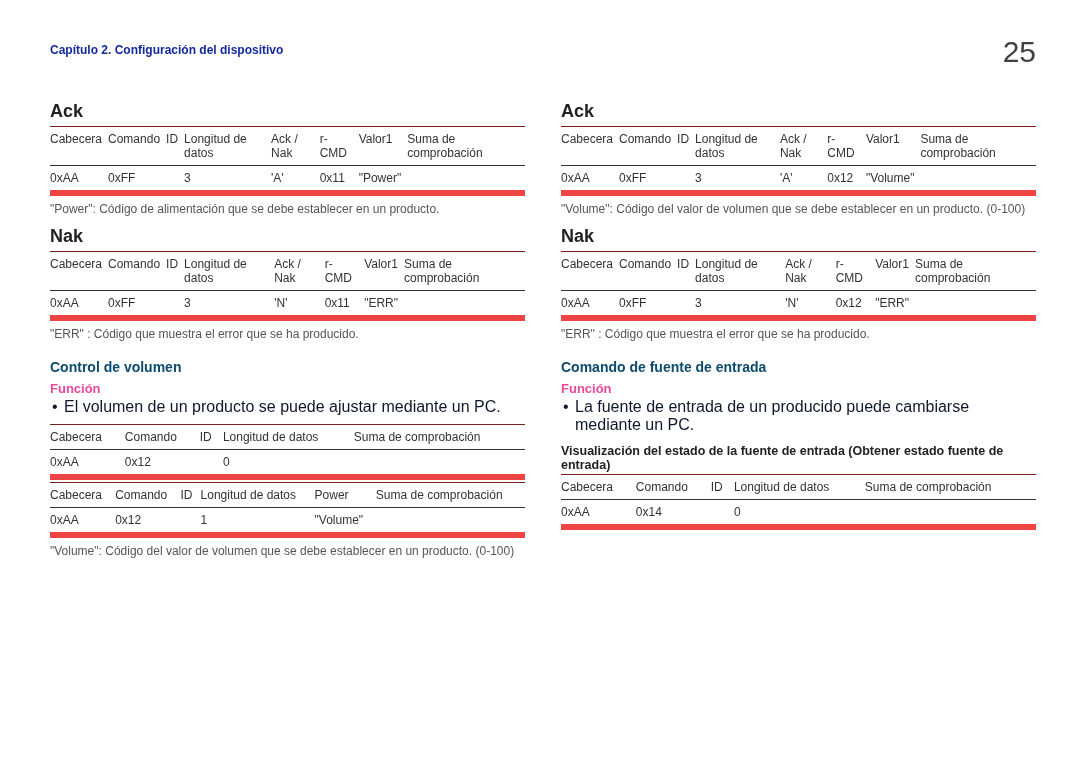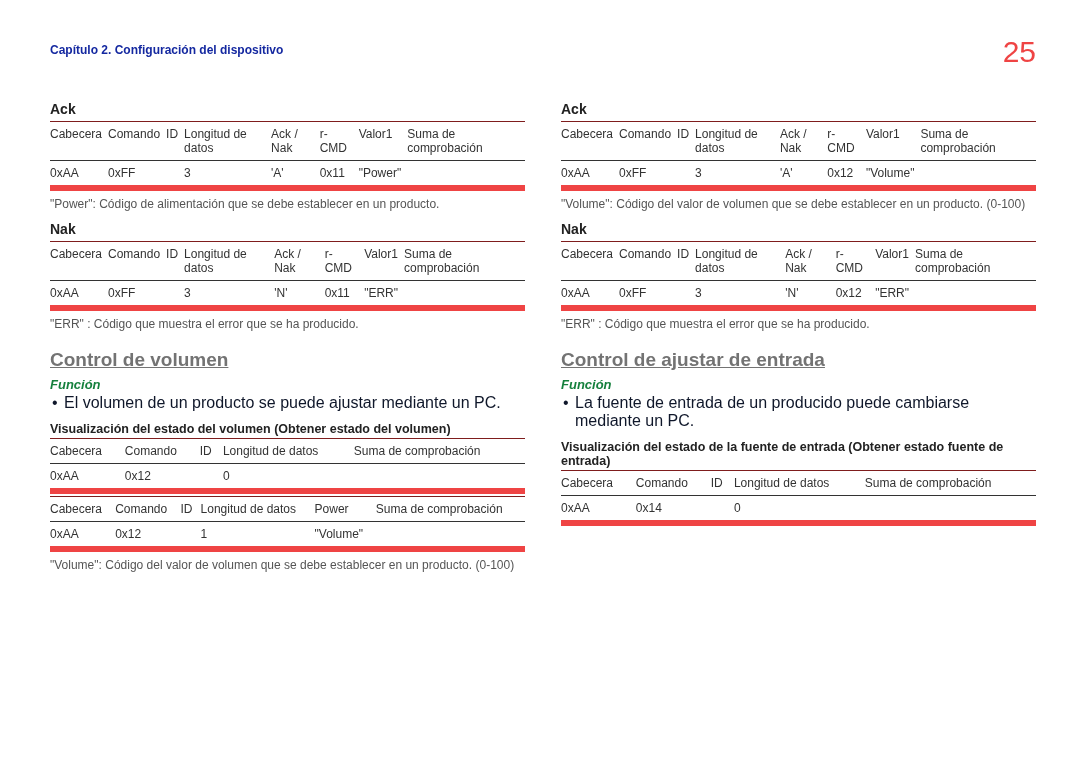--- a/index.html
+++ b/index.html
@@ -23,54 +23,52 @@
     align-items: flex-start;
     margin-bottom: 28px;
   }
   .chapter {
     color: #1428a0;
     font-size: 12px;
     font-weight: 600;
     margin-top: 8px;
   }
   .page-number {
-    color: #ef4444;
+    color: #404040;
     font-size: 30px;
     font-weight: 400;
   }
   .columns {
     display: flex;
     gap: 36px;
   }
   .col {
     flex: 1;
     min-width: 0;
   }
   .sub-header {
-    font-size: 14px;
+    font-size: 18px;
     font-weight: 700;
     color: #222;
     margin-top: 4px;
     margin-bottom: 4px;
   }
   .section-title {
-    color: #737373;
-    font-size: 19px;
+    color: #0c4a6e;
+    font-size: 14px;
     font-weight: 600;
     margin-top: 18px;
     margin-bottom: 4px;
-    text-decoration: underline;
   }
   .func-title {
     font-size: 13px;
     font-weight: 700;
-    color: #15803d;
+    color: #ec4899;
     margin-top: 6px;
     margin-bottom: 2px;
-    font-style: italic;
   }
   .bullet {
     font-size: 16px;
     color: #0f172a;
     margin: 2px 0 8px 0;
     padding-left: 14px;
     position: relative;
   }
   .bullet::before {
     content: "•";
@@ -180,21 +178,20 @@
           <td></td>
         </tr>
           </tbody>
       </table>
       <div class="note">"ERR" : Código que muestra el error que se ha producido.</div>
 
       <div class="section-title">Control de volumen</div>
       <div class="func-title">Función</div>
       <div class="bullet">El volumen de un producto se puede ajustar mediante un PC.</div>
 
-      <div class="desc-title">Visualización del estado del volumen (Obtener estado del volumen)</div>
       <table>
         <thead>
             <tr>
           <th>Cabecera</th>
           <th>Comando</th>
           <th>ID</th>
           <th>Longitud de datos</th>
           <th>Suma de comprobación</th>
         </tr>
           </thead>
@@ -287,21 +284,21 @@
           <td>3</td>
           <td>'N'</td>
           <td>0x12</td>
           <td>"ERR"</td>
           <td></td>
         </tr>
           </tbody>
       </table>
       <div class="note">"ERR" : Código que muestra el error que se ha producido.</div>
 
-      <div class="section-title">Control de ajustar de entrada</div>
+      <div class="section-title">Comando de fuente de entrada</div>
       <div class="func-title">Función</div>
       <div class="bullet">La fuente de entrada de un producido puede cambiarse mediante un PC.</div>
 
       <div class="desc-title">Visualización del estado de la fuente de entrada (Obtener estado fuente de entrada)</div>
       <table>
         <thead>
             <tr>
           <th>Cabecera</th>
           <th>Comando</th>
           <th>ID</th>

